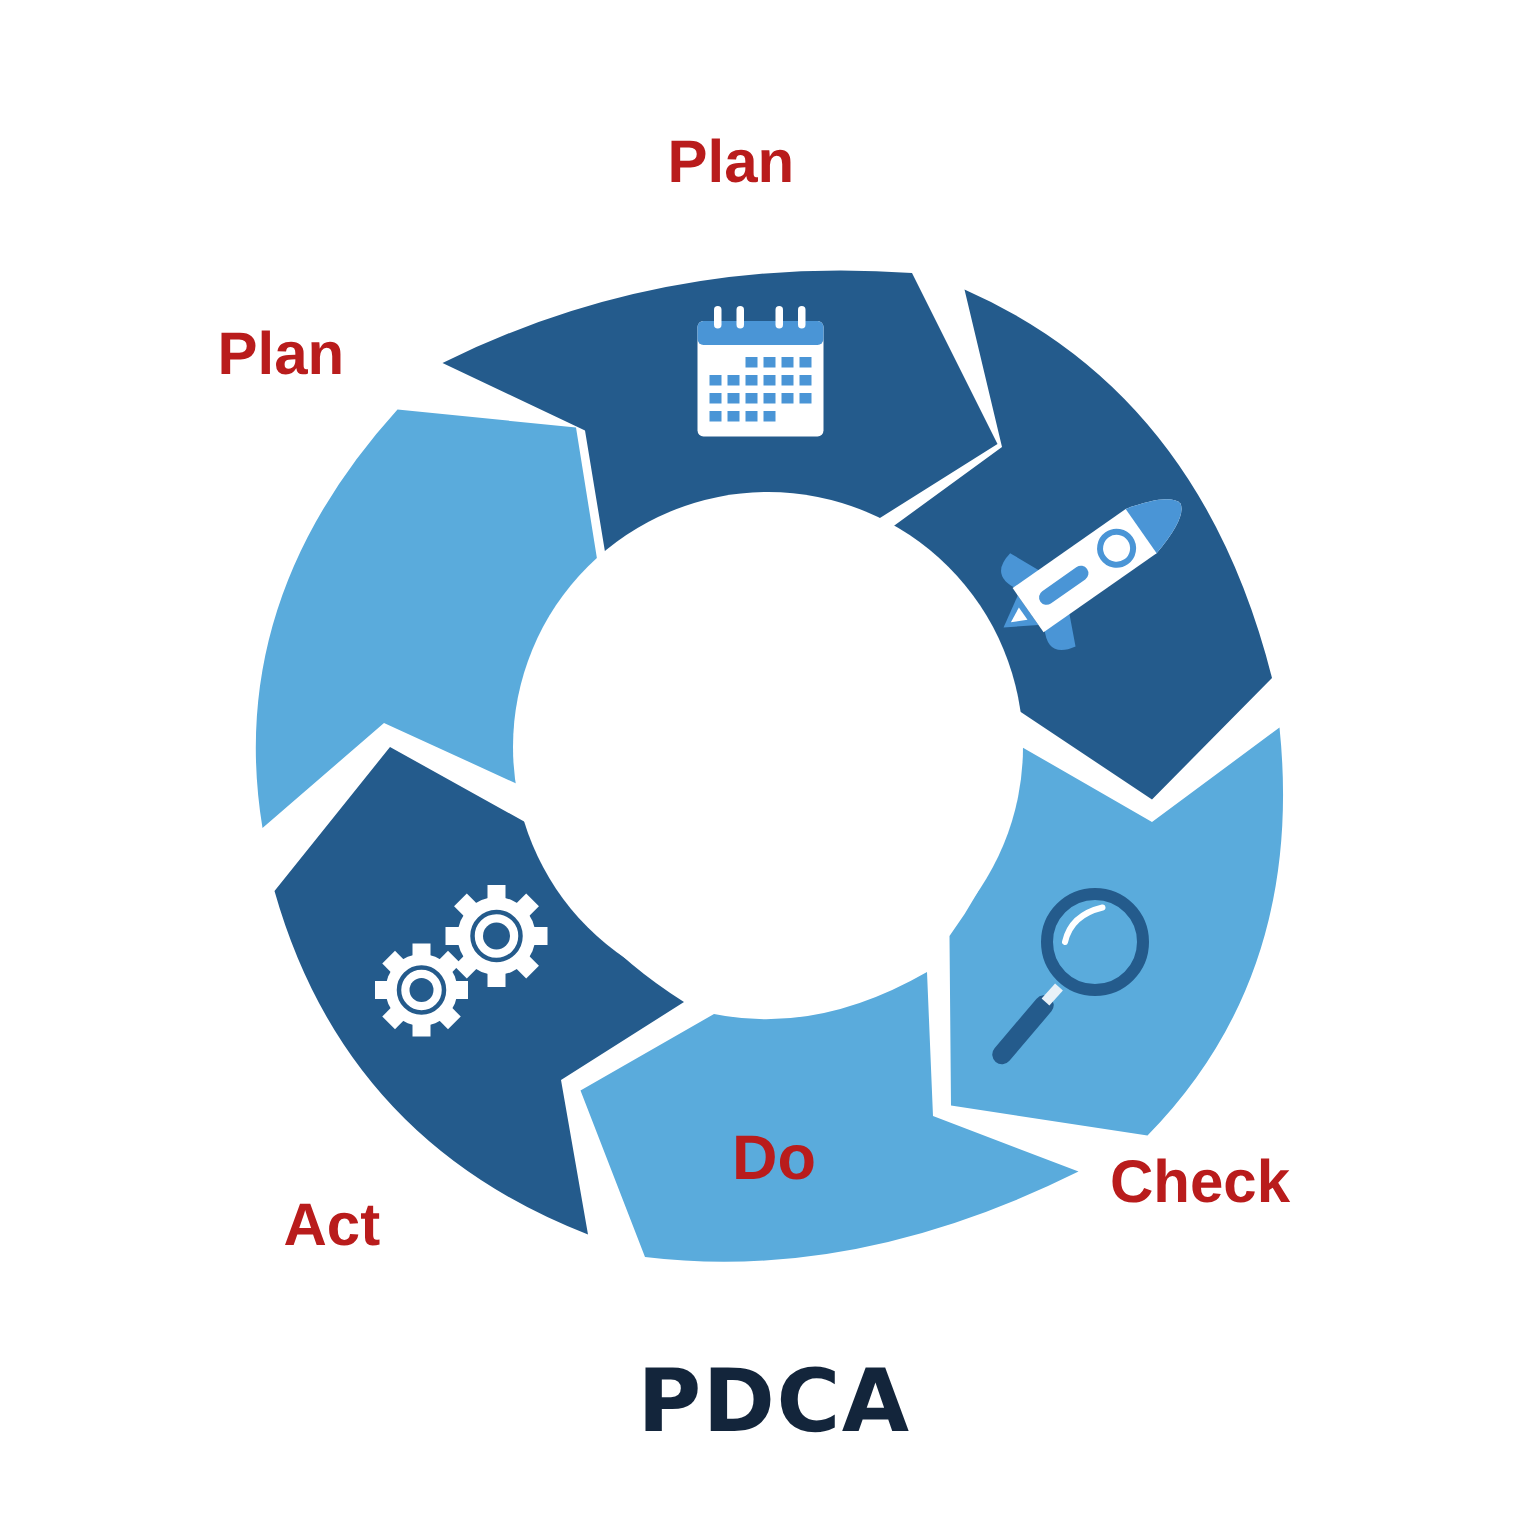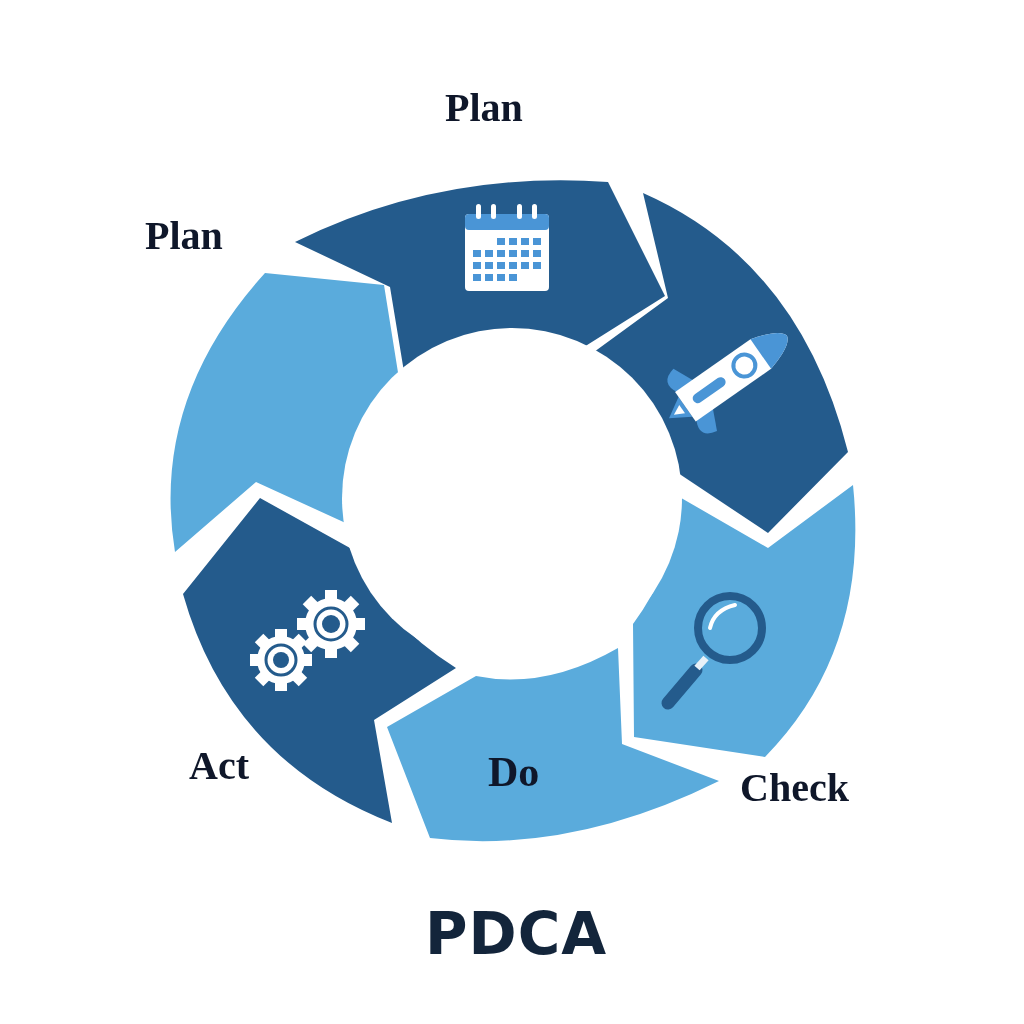--- a/index.html
+++ b/index.html
@@ -1,22 +1,22 @@
 <!DOCTYPE html>
 <html><head>
   <meta charset="utf-8">
   <style>
     html, body { margin: 0; padding: 0; background: #ffffff; }
     body { width: 1024px; height: 1024px; position: relative; overflow: hidden; }
     #canvas { position: absolute; left: 0; top: 0; width: 1024px; height: 1024px; }
     .label {
       position: absolute;
-      font-family: Liberation Serif, serif;
+      font-family: Liberation Sans, sans-serif;
       font-weight: bold;
-      color: #0f172a;
+      color: #b91c1c;
       white-space: nowrap;
       line-height: 1;
     }
     .title-main {
       position: absolute;
       font-family: "DejaVu Sans", "Liberation Sans", sans-serif;
       font-weight: bold;
       color: #13253b;
       white-space: nowrap;
       line-height: 1;
@@ -132,14 +132,14 @@
       <circle r="10" fill="none" stroke="#ffffff" stroke-width="3"></circle>
       <circle r="8" fill="#245b8c"></circle>
     </g>
   </g>
 </svg>
 
 <div class="label" style="left:445px; top:88px; font-size:40px;">Plan</div>
 <div class="label" style="left:145px; top:216px; font-size:40px;">Plan</div>
 <div class="label" style="left:488px; top:751px; font-size:42px;">Do</div>
 <div class="label" style="left:740px; top:768px; font-size:40px;">Check</div>
-<div class="label" style="left:189px; top:746px; font-size:40px;">Act</div>
+<div class="label" style="left:189px; top:797px; font-size:40px;">Act</div>
 <div class="title-main" style="left:425px; top:905px; font-size:58px;">PDCA</div>
 
 </body></html>

